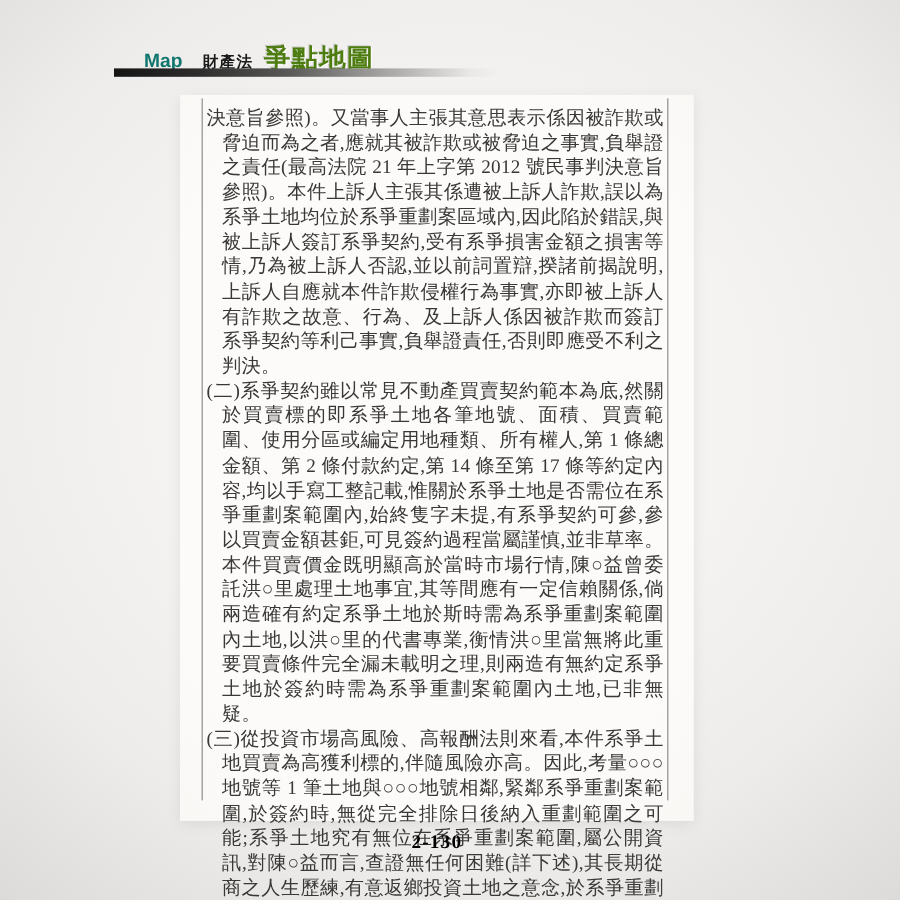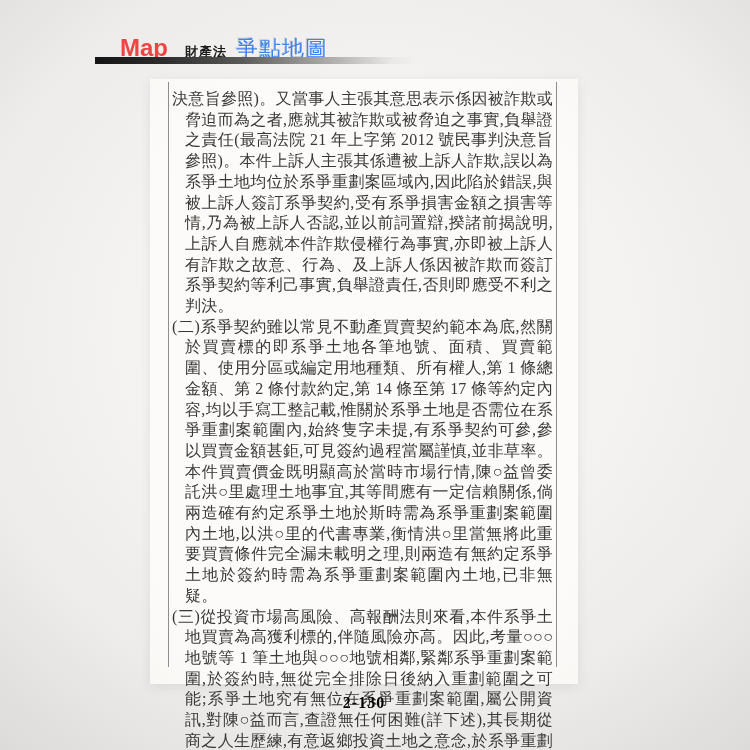--- a/index.html
+++ b/index.html
@@ -12,28 +12,28 @@
   }
 
   
   .logo {
     position: absolute; left: 120px; top: 34px;
     display: flex; align-items: baseline;
     white-space: nowrap;
   }
   .logo-map {
     font-family: "Liberation Sans", "DejaVu Sans", sans-serif;
-    font-weight: 700; font-size: 24px; color: #ef4444; letter-spacing: 0px;
+    font-weight: 700; font-size: 16px; color: #0f766e; letter-spacing: 0px;
   }
   .logo-sub {
     font-weight: 700; font-size: 13px; color: #1b1b1b;
     margin-left: 17px; letter-spacing: 1px;
   }
   .logo-title {
-    font-weight: 400; font-size: 22px; color: #3b82f6;
+    font-weight: 700; font-size: 22px; color: #4d7c0f;
     margin-left: 9px; letter-spacing: 1px;
     text-shadow: 1px 1px 0 rgba(255,255,255,0.75), -1px -1px 0 rgba(90,90,90,0.25);
   }
   .header-bar {
     position: absolute; left: 95px; top: 57px;
     width: 322px; height: 7px;
     background: linear-gradient(to right,
       #141414 0%, #2e2e2e 22%, #585857 45%, #8d8d8b 62%,
       #bdbcba 78%, rgba(205,204,202,0.25) 92%, rgba(205,204,202,0) 100%);
   }

